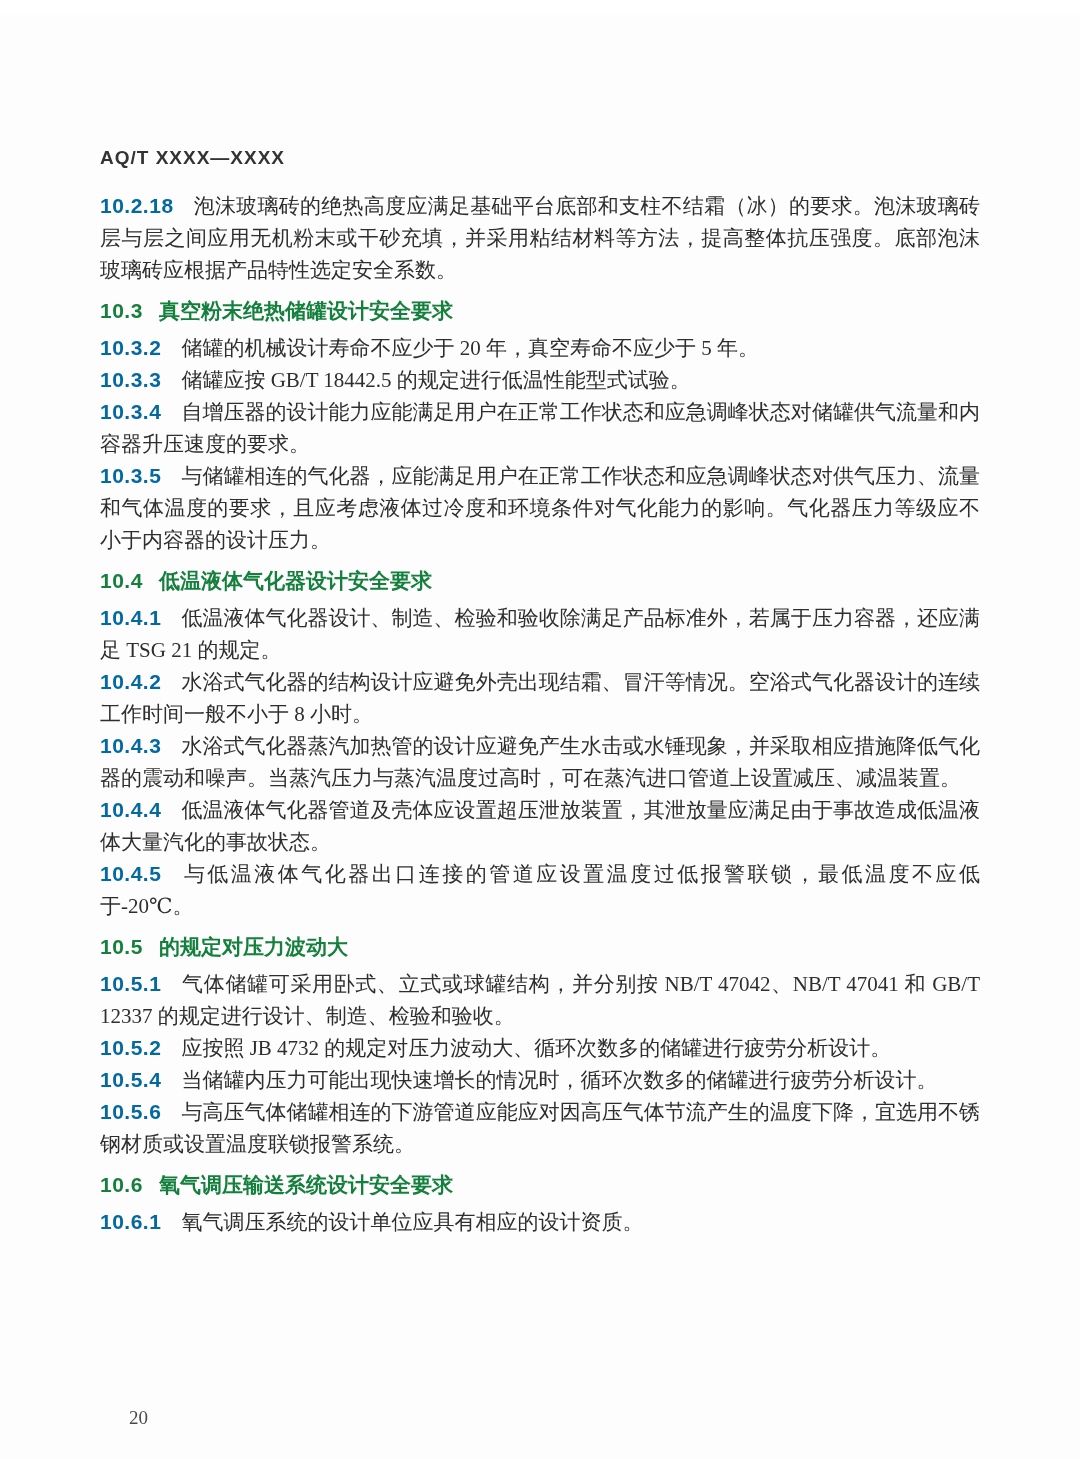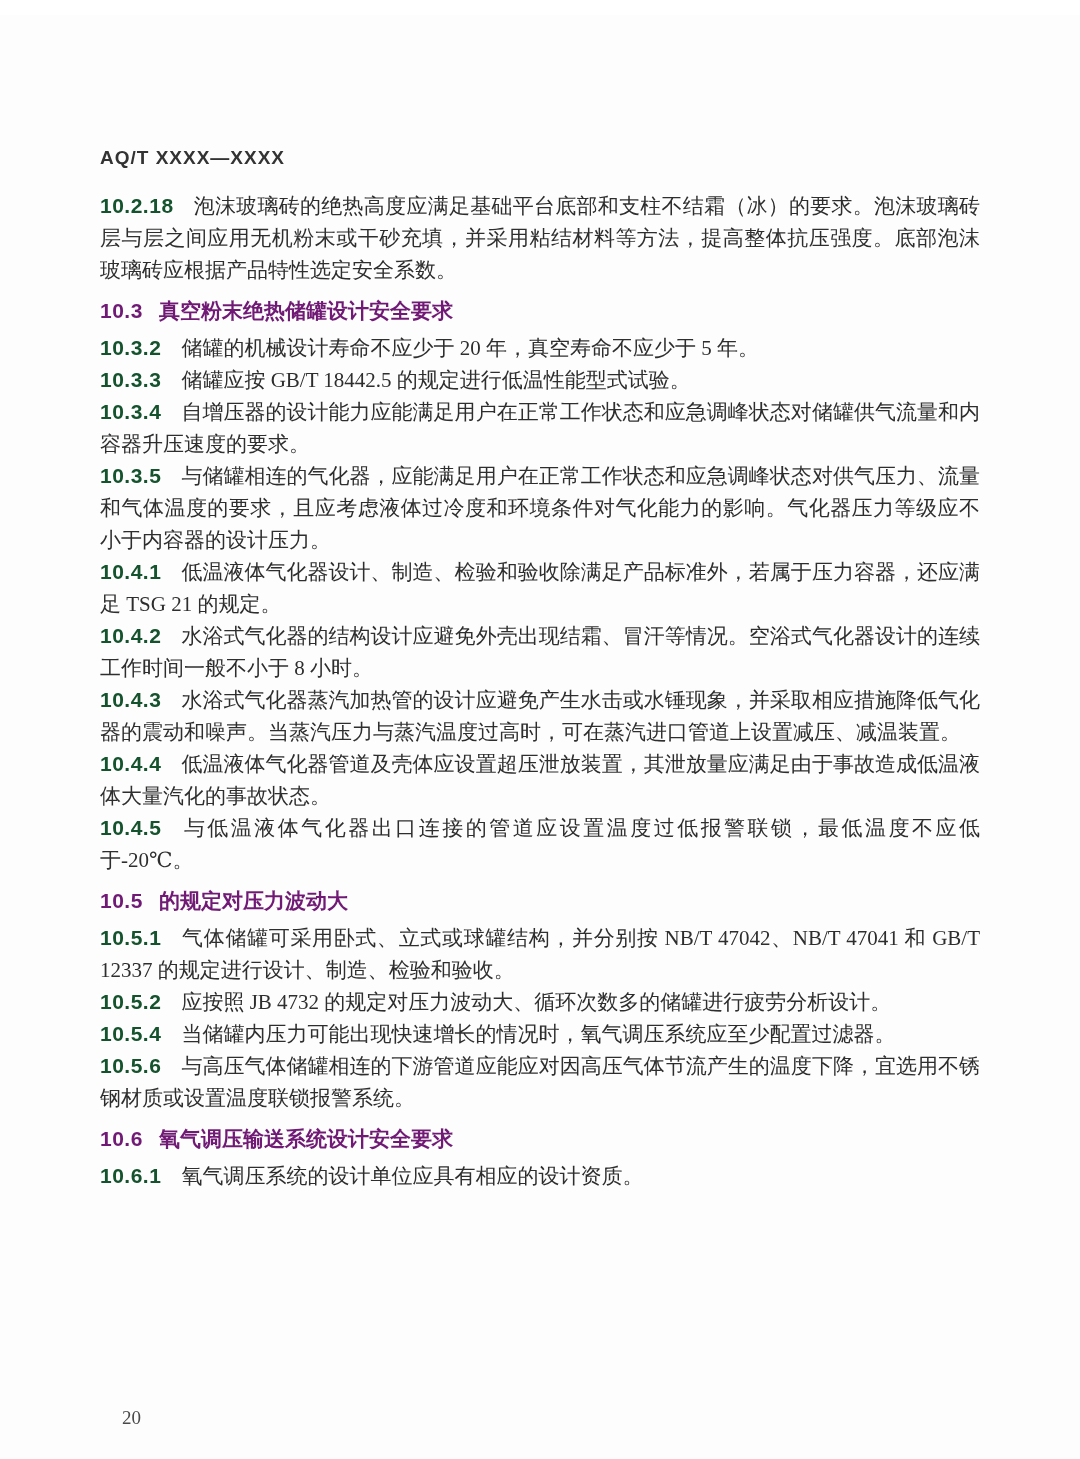--- a/index.html
+++ b/index.html
@@ -39,72 +39,73 @@
     line-height: 32px;
     text-align: justify;
     color: #2e2e2e;
     margin: 0;
   }
 
   .para .num {
     font-family: "Liberation Sans", "DejaVu Sans", sans-serif;
     font-weight: bold;
     letter-spacing: 0.5px;
-    color: #14532d;
+    color: #0369a1;
     margin-right: 20px;
     white-space: nowrap;
   }
 
   .heading {
     font-family: "Liberation Sans", "DejaVu Sans", sans-serif;
     font-size: 21px;
     line-height: 32px;
     font-weight: bold;
-    color: #701a75;
+    color: #15803d;
     margin: 9px 0 5px 0;
   }
 
   .heading .num {
     margin-right: 16px;
     letter-spacing: 0.5px;
     white-space: nowrap;
   }
 
   .page-number {
     position: absolute;
-    left: 122px;
+    left: 129px;
     top: 1392px;
     font-family: "Liberation Serif", "DejaVu Serif", serif;
     font-size: 19px;
     color: #4a4a4a;
   }
 </style>
 </head>
 <body>
 
 <div class="page">
 
   <div class="doc-header">AQ/T XXXX—XXXX</div>
 
   <div class="doc-body">
       <div class="para"><span class="num">10.2.18</span><span class="txt">泡沫玻璃砖的绝热高度应满足基础平台底部和支柱不结霜（冰）的要求。泡沫玻璃砖层与层之间应用无机粉末或干砂充填，并采用粘结材料等方法，提高整体抗压强度。底部泡沫玻璃砖应根据产品特性选定安全系数。</span></div>
       <div class="heading"><span class="num">10.3</span><span class="txt">真空粉末绝热储罐设计安全要求</span></div>
       <div class="para"><span class="num">10.3.2</span><span class="txt">储罐的机械设计寿命不应少于 20 年，真空寿命不应少于 5 年。</span></div>
       <div class="para"><span class="num">10.3.3</span><span class="txt">储罐应按 GB/T 18442.5 的规定进行低温性能型式试验。</span></div>
       <div class="para"><span class="num">10.3.4</span><span class="txt">自增压器的设计能力应能满足用户在正常工作状态和应急调峰状态对储罐供气流量和内容器升压速度的要求。</span></div>
       <div class="para"><span class="num">10.3.5</span><span class="txt">与储罐相连的气化器，应能满足用户在正常工作状态和应急调峰状态对供气压力、流量和气体温度的要求，且应考虑液体过冷度和环境条件对气化能力的影响。气化器压力等级应不小于内容器的设计压力。</span></div>
+      <div class="heading"><span class="num">10.4</span><span class="txt">低温液体气化器设计安全要求</span></div>
       <div class="para"><span class="num">10.4.1</span><span class="txt">低温液体气化器设计、制造、检验和验收除满足产品标准外，若属于压力容器，还应满足 TSG 21 的规定。</span></div>
       <div class="para"><span class="num">10.4.2</span><span class="txt">水浴式气化器的结构设计应避免外壳出现结霜、冒汗等情况。空浴式气化器设计的连续工作时间一般不小于 8 小时。</span></div>
       <div class="para"><span class="num">10.4.3</span><span class="txt">水浴式气化器蒸汽加热管的设计应避免产生水击或水锤现象，并采取相应措施降低气化器的震动和噪声。当蒸汽压力与蒸汽温度过高时，可在蒸汽进口管道上设置减压、减温装置。</span></div>
       <div class="para"><span class="num">10.4.4</span><span class="txt">低温液体气化器管道及壳体应设置超压泄放装置，其泄放量应满足由于事故造成低温液体大量汽化的事故状态。</span></div>
       <div class="para"><span class="num">10.4.5</span><span class="txt">与低温液体气化器出口连接的管道应设置温度过低报警联锁，最低温度不应低于-20℃。</span></div>
       <div class="heading"><span class="num">10.5</span><span class="txt">的规定对压力波动大</span></div>
       <div class="para"><span class="num">10.5.1</span><span class="txt">气体储罐可采用卧式、立式或球罐结构，并分别按 NB/T 47042、NB/T 47041 和 GB/T 12337 的规定进行设计、制造、检验和验收。</span></div>
       <div class="para"><span class="num">10.5.2</span><span class="txt">应按照 JB 4732 的规定对压力波动大、循环次数多的储罐进行疲劳分析设计。</span></div>
-      <div class="para"><span class="num">10.5.4</span><span class="txt">当储罐内压力可能出现快速增长的情况时，氧气调压系统应至少配置过滤器。</span></div>
+      <div class="para"><span class="num">10.5.4</span><span class="txt">当储罐内压力可能出现快速增长的情况时，循环次数多的储罐进行疲劳分析设计。</span></div>
       <div class="para"><span class="num">10.5.6</span><span class="txt">与高压气体储罐相连的下游管道应能应对因高压气体节流产生的温度下降，宜选用不锈钢材质或设置温度联锁报警系统。</span></div>
       <div class="heading"><span class="num">10.6</span><span class="txt">氧气调压输送系统设计安全要求</span></div>
       <div class="para"><span class="num">10.6.1</span><span class="txt">氧气调压系统的设计单位应具有相应的设计资质。</span></div>
     </div>
 
   <div class="page-number">20</div>
 
 </div>
 
 </body></html>

